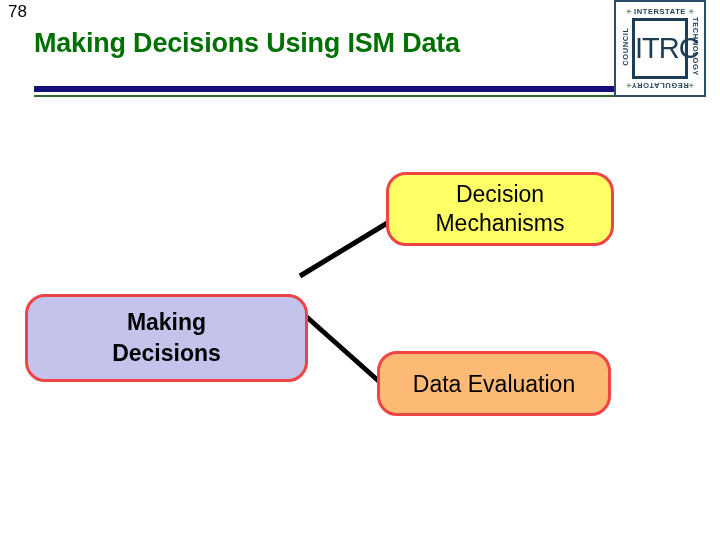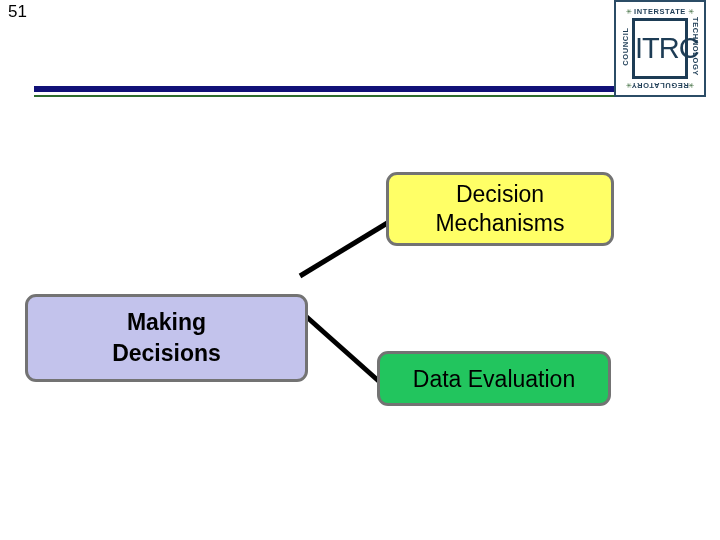--- a/index.html
+++ b/index.html
@@ -144,22 +144,22 @@
   #connector-svg {
     position: absolute;
     left: 0;
     top: 0;
     width: 720px;
     height: 540px;
     pointer-events: none;
   }
   .node {
     position: absolute;
-    border: 3px solid #737373;
-    border-radius: 11px;
+    border: 3px solid #ef4444;
+    border-radius: 20px;
     box-sizing: border-box;
     display: flex;
     align-items: center;
     justify-content: center;
     text-align: center;
     color: #000000;
   }
   .node-label {
     display: block;
     padding: 0 6px;
@@ -184,34 +184,35 @@
     background: #c3c3ec;
     font-size: 23px;
     font-weight: bold;
     line-height: 31px;
     margin-top: 43px;
   }
   #node-data-evaluation {
     left: 377px;
     top: 351px;
     width: 234px;
-    height: 55px;
-    background: #22c55e;
+    height: 65px;
+    background: #fdba74;
     font-size: 23px;
     font-weight: normal;
     line-height: 28px;
   }
 </style>
 </head>
 <body>
 
 <div id="slide">
 
-  <div id="slide-number">51</div>
-
+  <div id="slide-number">78</div>
+
+  <div id="page-title">Making Decisions Using ISM Data</div>
 
   <div class="rule" id="rule-navy"></div>
   <div class="rule" id="rule-green"></div>
 
   <div id="itrc-logo">
     <span class="logo-star" style="left:10px; top:6px;">✳</span>
     <span class="logo-star" style="right:10px; top:6px;">✳</span>
     <span class="logo-star" style="left:10px; bottom:6px;">✳</span>
     <span class="logo-star" style="right:10px; bottom:6px;">✳</span>
 

